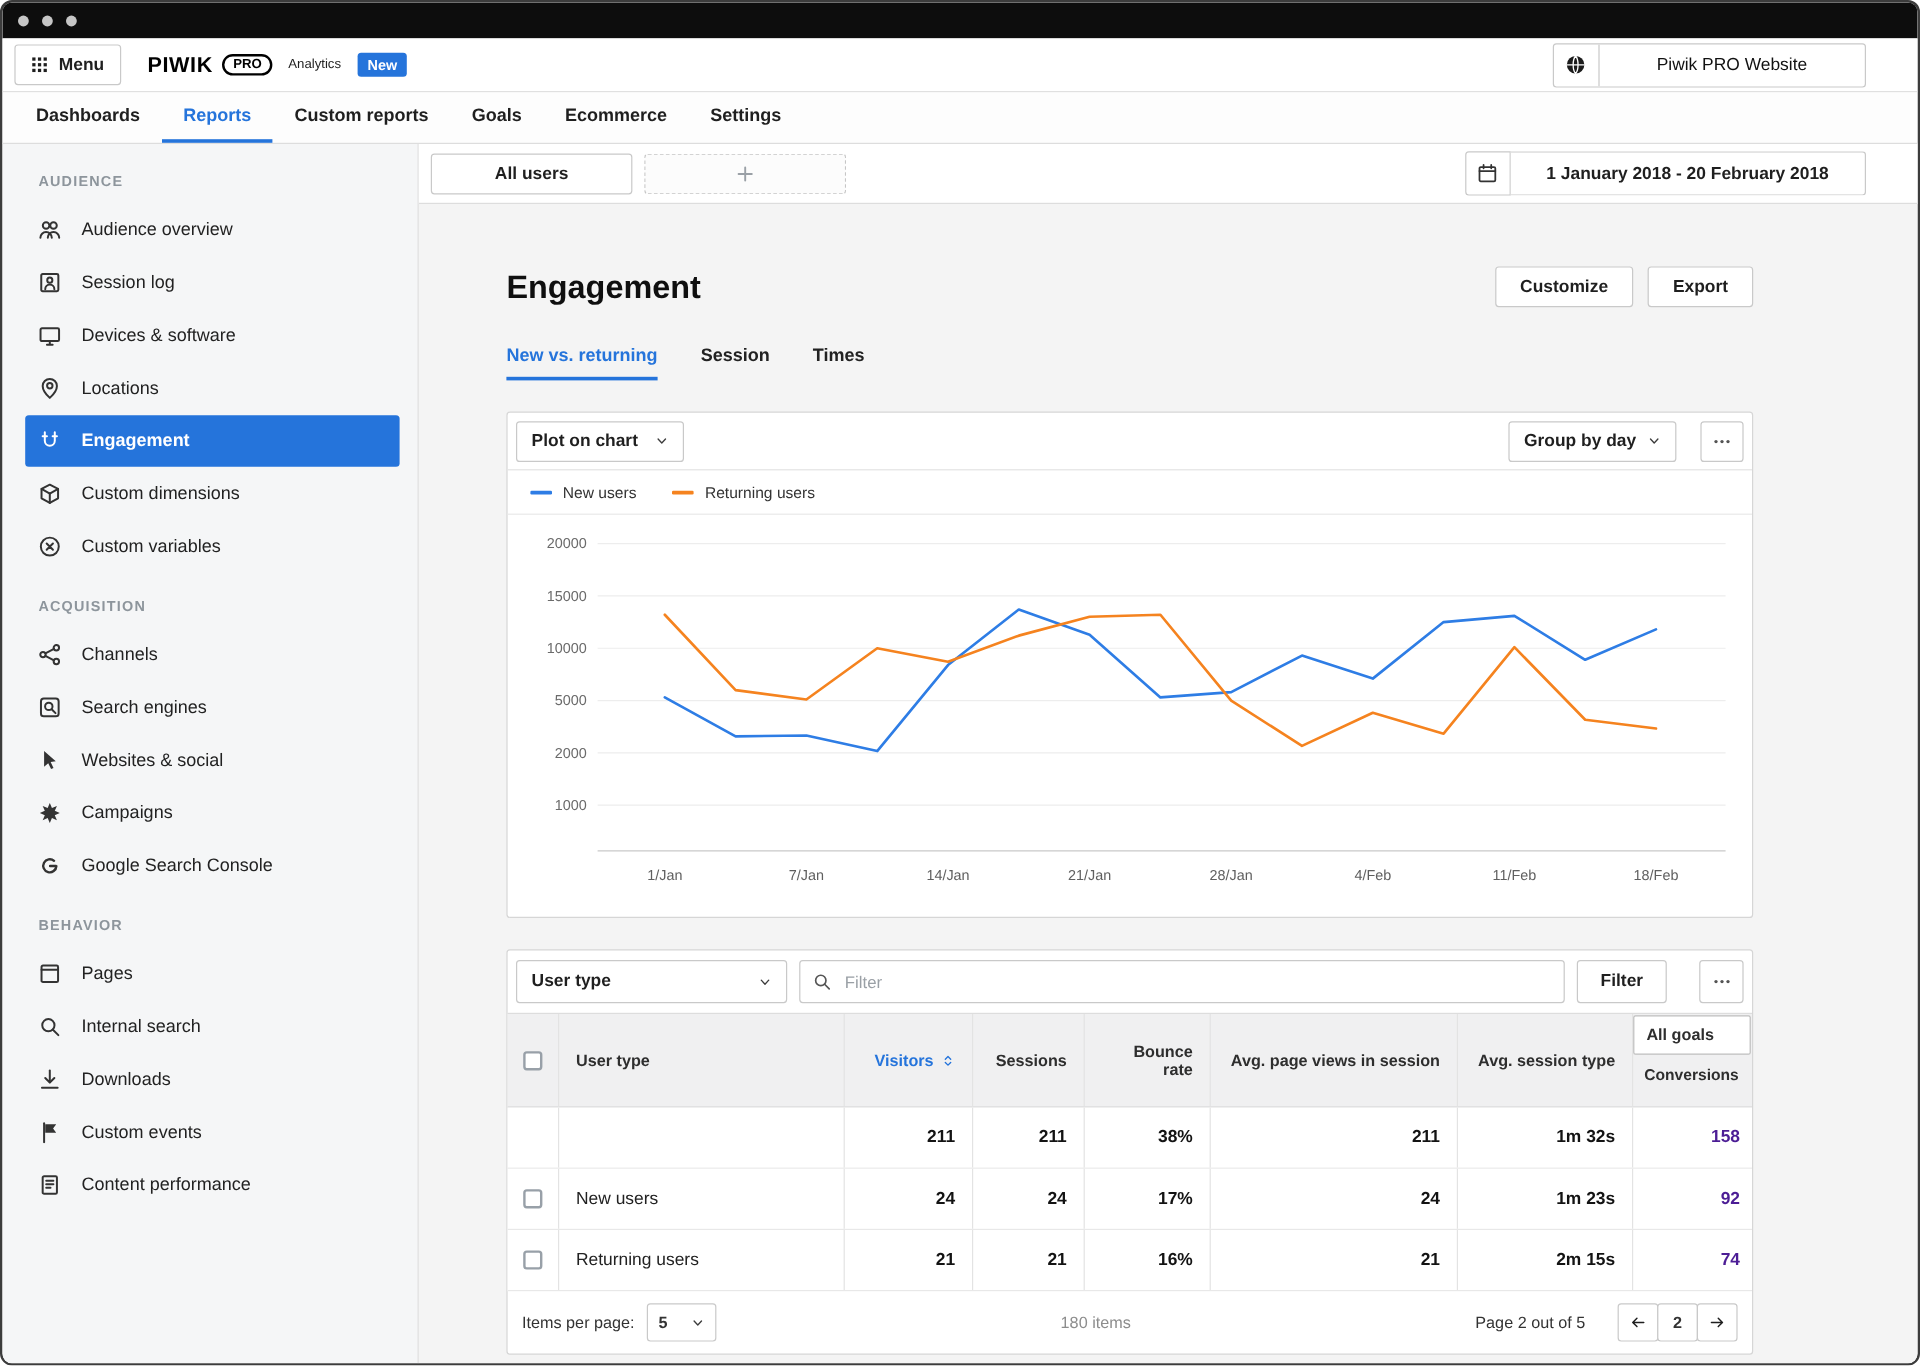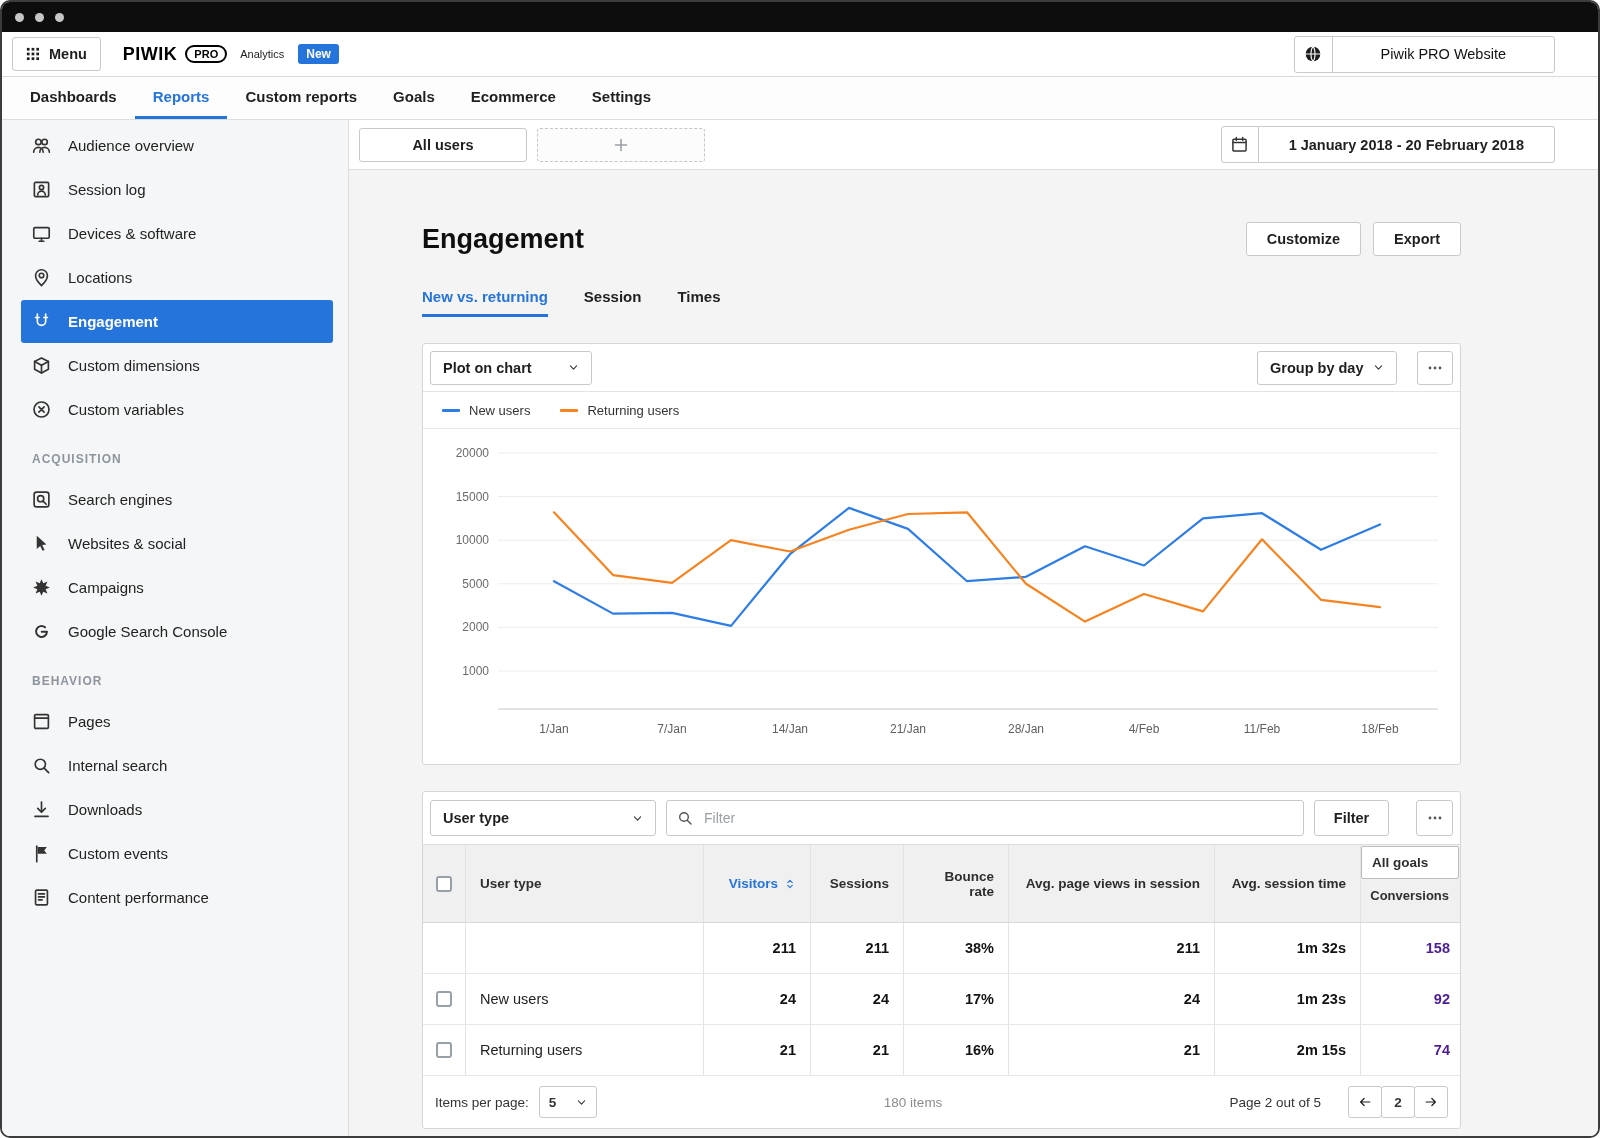--- a/index.html
+++ b/index.html
@@ -60,21 +60,21 @@
   .btn{height:34px;border:1px solid #c9c9c9;border-radius:3px;background:#fff;font-size:14.5px;font-weight:600;
     padding:0 20px;display:flex;align-items:center;cursor:pointer;color:#1f1f1f;}
   .report-tabs{display:flex;gap:36px;margin-top:32px;}
   .report-tab{font-size:15px;font-weight:600;color:#222;padding-bottom:9px;border-bottom:3px solid transparent;cursor:pointer;}
   .report-tab.active{color:#2574db;border-bottom-color:#2574db;}
   .panel{background:#fff;border:1px solid #d6d6d6;border-radius:3px;margin-top:26px;}
   .panel-head{height:48px;display:flex;align-items:center;gap:10px;padding:0 7px;border-bottom:1px solid #e3e3e3;}
   .ph-right{margin-left:auto;display:flex;gap:20px;align-items:center;}
   .dd{height:34px;border:1px solid #c9c9c9;border-radius:3px;background:#fff;display:flex;align-items:center;
     justify-content:space-between;padding:0 12px;font-size:14.5px;font-weight:600;cursor:pointer;}
-  .dd-plot{width:162px;}
+  .dd-plot{width:140px;}
   .dd-group{width:140px;}
   .icon-btn{width:36px;height:34px;border:1px solid #c9c9c9;border-radius:3px;background:#fff;display:flex;
     align-items:center;justify-content:center;cursor:pointer;}
   .legend-row{height:37px;display:flex;align-items:center;gap:30px;padding:0 19px;border-bottom:1px solid #e9e9e9;}
   .legend-item{display:flex;align-items:center;gap:9px;font-size:13px;color:#333;cursor:pointer;}
   .legend-swatch{width:18px;height:3px;border-radius:1px;}
   .chart-area{display:block;}
   .chart-area svg{display:block;}
   
   .filter-bar{padding:8px 7px;display:flex;gap:10px;align-items:center;border-bottom:1px solid #ddd;}
@@ -175,20 +175,21 @@
         <div class="nav-tab active" data-name="nav-tab-reports">Reports</div>
         <div class="nav-tab" data-name="nav-tab-custom-reports">Custom reports</div>
         <div class="nav-tab" data-name="nav-tab-goals">Goals</div>
         <div class="nav-tab" data-name="nav-tab-ecommerce">Ecommerce</div>
         <div class="nav-tab" data-name="nav-tab-settings">Settings</div>
       </div>
     </div>
 
   <div class="app-body" data-name="app-body">
     <div class="sidebar" data-name="sidebar">
+        <div class="section-label" data-name="sidebar-section-label">AUDIENCE</div>
         <div class="side-item" data-name="sidebar-item-audience-overview">
           <span class="side-icon" data-name="people-icon">
             <svg viewBox="0 0 16 16" fill="none" stroke="currentColor" stroke-width="1.4" stroke-linecap="round" stroke-linejoin="round">
               <circle cx="5.4" cy="5" r="2.3"></circle>
               <circle cx="10.6" cy="5" r="2.3"></circle>
               <path d="M1.4 13.6 a4 4 0 0 1 8 0"></path>
               <path d="M6.6 13.6 a4 4 0 0 1 8 0"></path>
             </svg>
           </span>
           <span class="side-label" data-name="sidebar-item-label">Audience overview</span>
@@ -243,20 +244,31 @@
         <div class="side-item" data-name="sidebar-item-custom-variables">
           <span class="side-icon" data-name="variable-icon">
             <svg viewBox="0 0 16 16" fill="none" stroke="currentColor" stroke-width="1.4" stroke-linecap="round" stroke-linejoin="round">
               <circle cx="8" cy="8" r="6.3"></circle>
               <path d="M5.8 5.8 L10.2 10.2 M10.2 5.8 L5.8 10.2"></path>
             </svg>
           </span>
           <span class="side-label" data-name="sidebar-item-label">Custom variables</span>
         </div>
         <div class="section-label" data-name="sidebar-section-label">ACQUISITION</div>
+        <div class="side-item" data-name="sidebar-item-channels">
+          <span class="side-icon" data-name="channels-icon">
+            <svg viewBox="0 0 16 16" fill="none" stroke="currentColor" stroke-width="1.4" stroke-linecap="round" stroke-linejoin="round">
+              <circle cx="3.2" cy="8" r="1.9"></circle>
+              <circle cx="12.6" cy="3.2" r="1.9"></circle>
+              <circle cx="12.6" cy="12.8" r="1.9"></circle>
+              <path d="M4.9 7.1 L10.9 4 M4.9 8.9 L10.9 12"></path>
+            </svg>
+          </span>
+          <span class="side-label" data-name="sidebar-item-label">Channels</span>
+        </div>
         <div class="side-item" data-name="sidebar-item-search-engines">
           <span class="side-icon" data-name="search-engine-icon">
             <svg viewBox="0 0 16 16" fill="none" stroke="currentColor" stroke-width="1.4" stroke-linecap="round" stroke-linejoin="round">
               <rect x="1.8" y="1.8" width="12.4" height="12.4" rx="2"></rect>
               <circle cx="7.3" cy="7.3" r="2.6"></circle>
               <path d="M9.3 9.3 L12 12"></path>
             </svg>
           </span>
           <span class="side-label" data-name="sidebar-item-label">Search engines</span>
         </div>
@@ -487,21 +499,21 @@
               <div class="t-cell h-right" data-name="column-header-sessions" style="width: 93px;">
                 <span data-name="column-header-label">Sessions</span>
               </div>
               <div class="t-cell h-right" data-name="column-header-bounce-rate" style="width: 105px;">
                 <span data-name="column-header-label">Bounce rate</span>
               </div>
               <div class="t-cell h-right" data-name="column-header-avg-page-views-in-session" style="width: 206px;">
                 <span data-name="column-header-label">Avg. page views in session</span>
               </div>
               <div class="t-cell h-right" data-name="column-header-avg-session-time" style="width: 146px;">
-                <span data-name="column-header-label">Avg. session time</span>
+                <span data-name="column-header-label">Avg. session type</span>
               </div>
               <div class="t-cell h-goals" data-name="goals-header-cell">
                 <div class="all-goals-box" data-name="all-goals-tab">All goals</div>
                 <div class="conversions-label" data-name="conversions-subheader">Conversions</div>
               </div>
             </div>
           <div data-name="table-body">
               <div class="t-row" data-name="totals-row">
                 <div class="t-cell cbx-cell" data-name="checkbox-cell" style="width: 43px;"></div>
                 <div class="t-cell label-cell" data-name="row-label" style="width: 238px;"></div>

